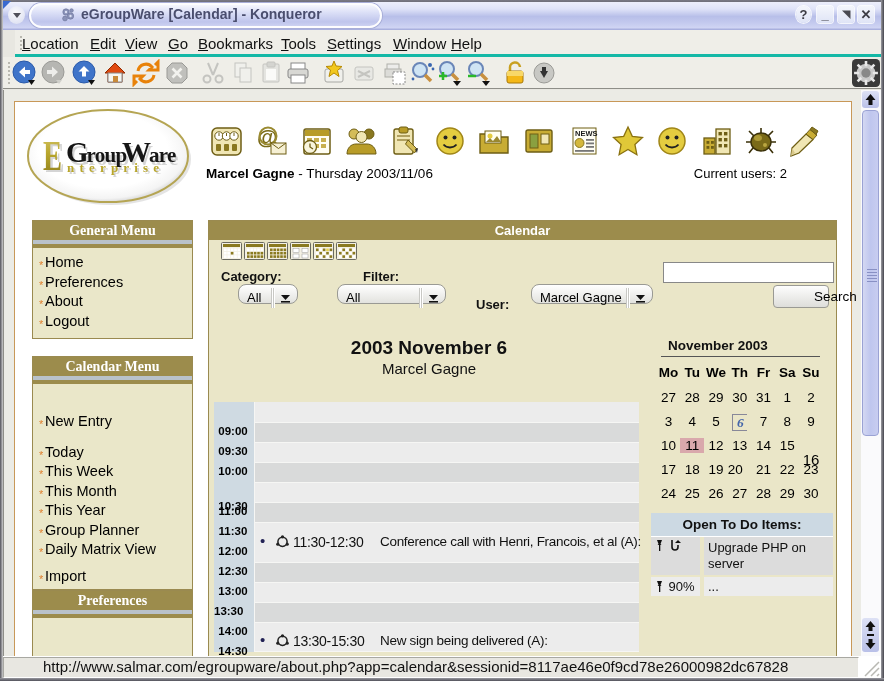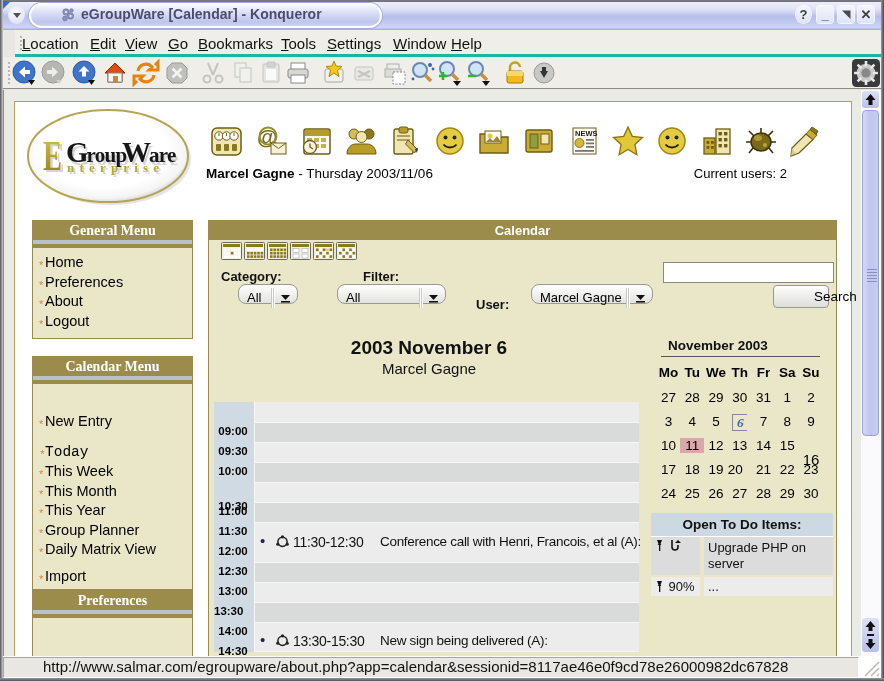--- a/index.html
+++ b/index.html
@@ -355,21 +355,21 @@
             <li>About</li>
             <li>Logout</li>
           </ul>
       </div>
       <div class="menubox" style="top:254px;">
         <div class="hd">Calendar Menu</div>
           <div class="ln1"></div>
           <div class="ln2"></div>
         <ul style="padding-top:28px;padding-bottom:3px;">
             <li>New Entry</li>
-            <li style="margin-top:11px;font-family:Liberation Mono, monospace;">Today</li>
+            <li style="margin-top:11px;">Today</li>
             <li>This Week</li>
             <li>This Month</li>
             <li>This Year</li>
             <li>Group Planner</li>
             <li>Daily Matrix View</li>
             <li style="margin-top:7px;">Import</li>
           </ul>
       </div>
       <div class="menubox" style="top:488px;height:70px;">
         <div class="hd">Preferences</div>

